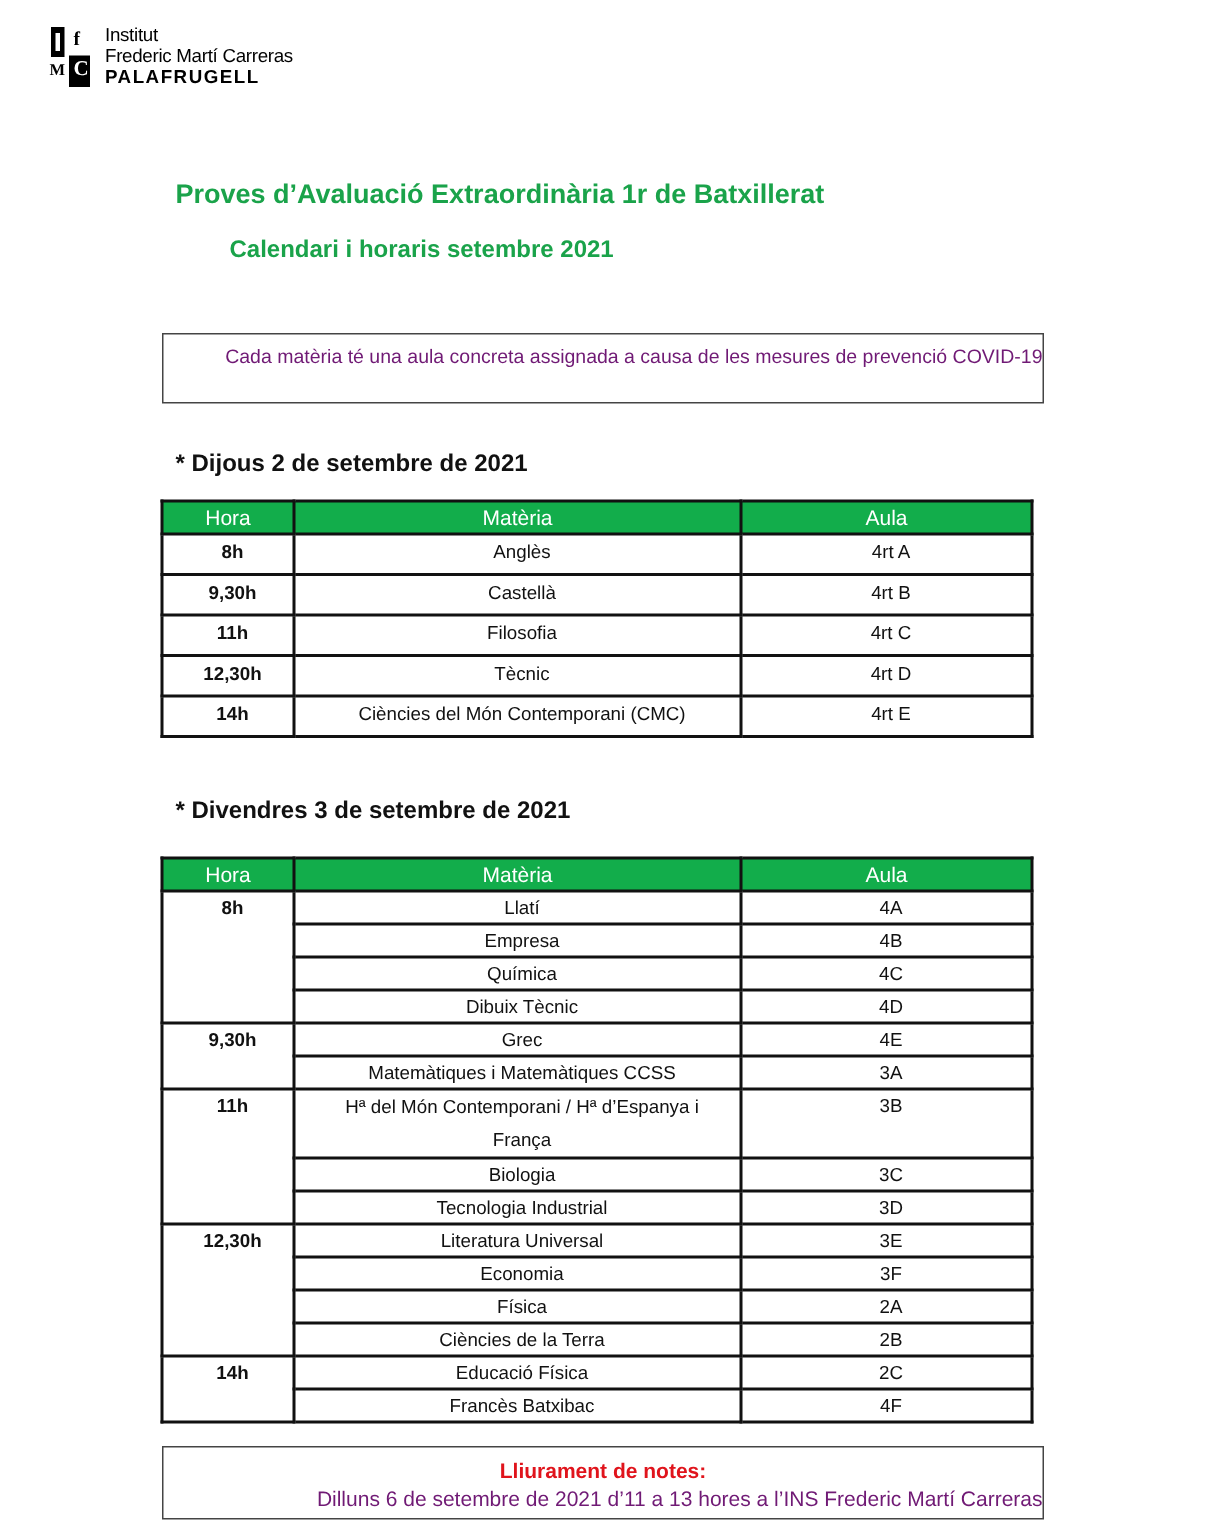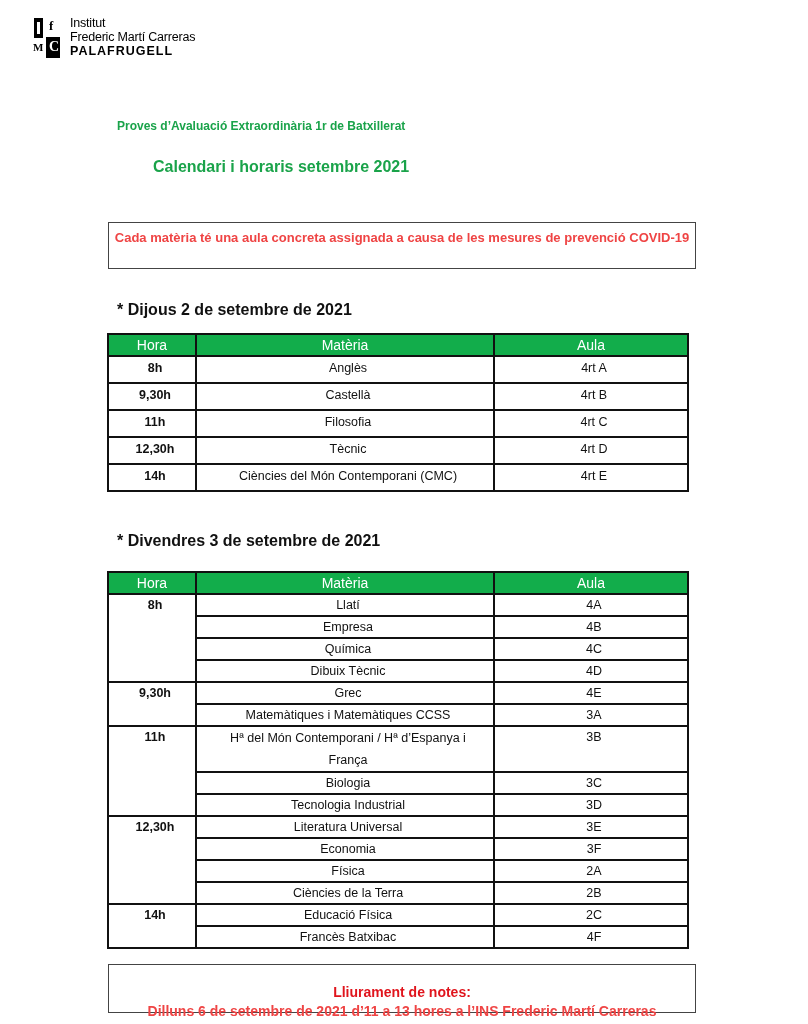--- a/index.html
+++ b/index.html
@@ -11,29 +11,29 @@
   .logo-mark .b1 { position: absolute; left: 4px; top: 2px; width: 9px; height: 20px; background: #000; }
   .logo-mark .b1s { position: absolute; left: 7px; top: 6px; width: 3px; height: 12px; background: #fff; }
   .logo-mark .f { position: absolute; left: 19px; top: 2px; font: bold 13px "Liberation Serif", serif; color: #000; }
   .logo-mark .m { position: absolute; left: 3px; top: 25px; font: bold 11px "Liberation Serif", serif; color: #000; }
   .logo-mark .b2 { position: absolute; left: 16px; top: 21px; width: 14px; height: 21px; background: #000; }
   .logo-mark .c { position: absolute; left: 19px; top: 23px; font: bold 14px "Liberation Serif", serif; color: #fff; }
   .logo-text { position: absolute; left: 40px; top: 0; line-height: 14px; }
   .logo-text .l1, .logo-text .l2 { font-size: 12.5px; color: #000; letter-spacing: -0.2px; }
   .logo-text .l3 { font-size: 12.5px; font-weight: bold; color: #000; letter-spacing: 1px; }
 
-  .title { position: absolute; left: 117px; top: 119px; font-size: 12px; font-weight: bold; color: #1aa34a; }
+  .title { position: absolute; left: 117px; top: 119px; font-size: 18px; font-weight: bold; color: #1aa34a; }
   .subtitle { position: absolute; left: 117px; top: 158px; font-size: 16px; font-weight: bold; color: #1aa34a; margin-left: 36px; }
 
   .notice { position: absolute; left: 108px; width: 588px; border: 1.5px solid #444;
             text-align: center; box-sizing: border-box; }
   .notice-top { top: 222px; height: 47px; padding-top: 5px; }
-  .notice-bottom { top: 964px; height: 49px; padding-top: 18px; }
+  .notice-bottom { top: 964px; height: 49px; padding-top: 6px; }
   .notice .red { color: #e0141c; font-weight: bold; font-size: 14px; line-height: 19px; }
-  .notice .black { color: #ef4444; font-weight: bold; font-size: 13px; line-height: 19px; }
+  .notice .black { color: #701a75; font-weight: normal; font-size: 13px; line-height: 19px; text-align: right; }
   .notice-bottom .black { font-size: 14px; }
 
   .day-heading { position: absolute; left: 117px; font-size: 16px; font-weight: bold; color: #111; text-align: right; }
 
   table.sched { position: absolute; left: 107px; width: 580px; border-collapse: collapse;
                 font-size: 12.5px; table-layout: fixed; }
   table.sched th, table.sched td { border: 2px solid #111; padding: 0 6px; text-align: center;
                                    vertical-align: top; }
   table.sched th { background: #12ad4b; color: #fff; font-weight: normal; font-size: 14px;
                    height: 20px; line-height: 20px; }

